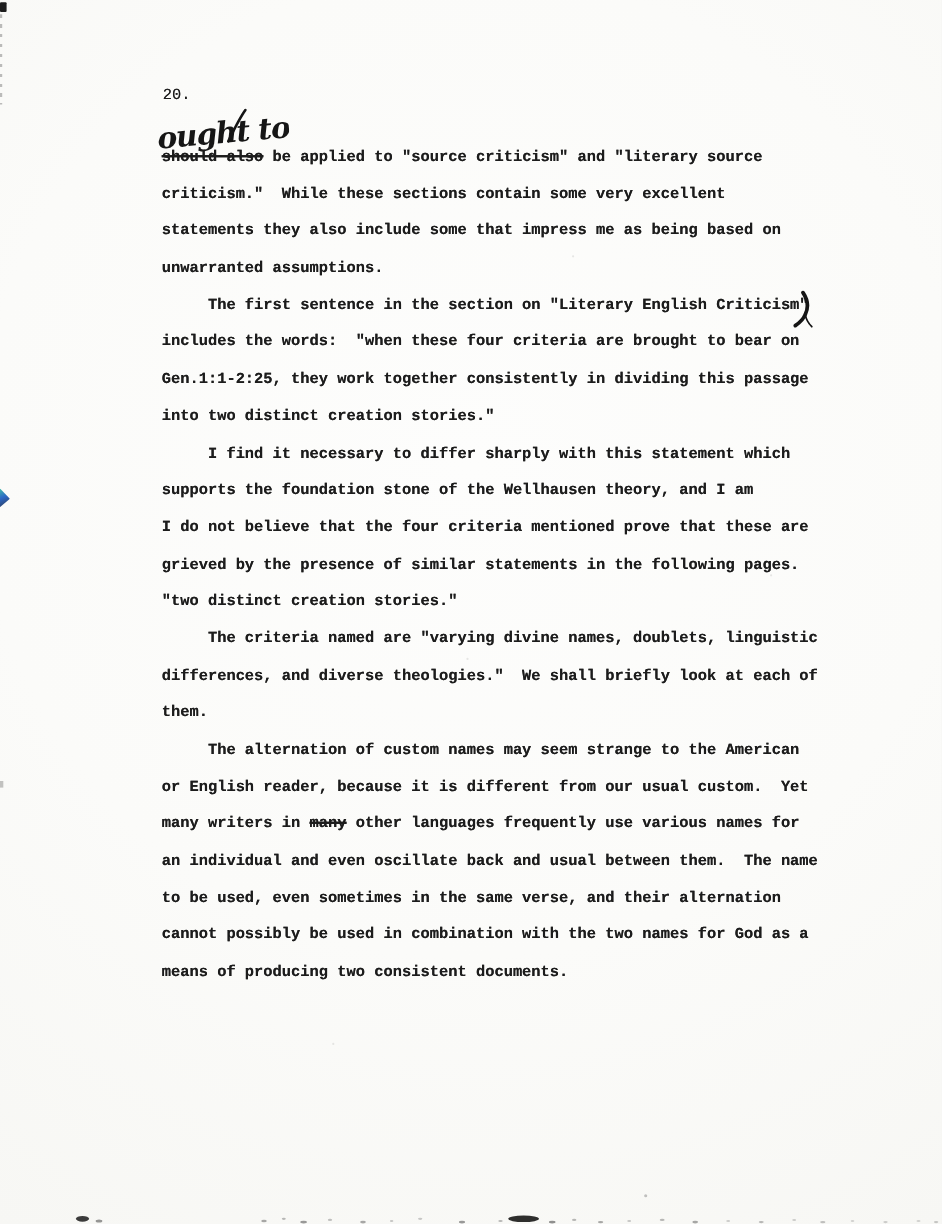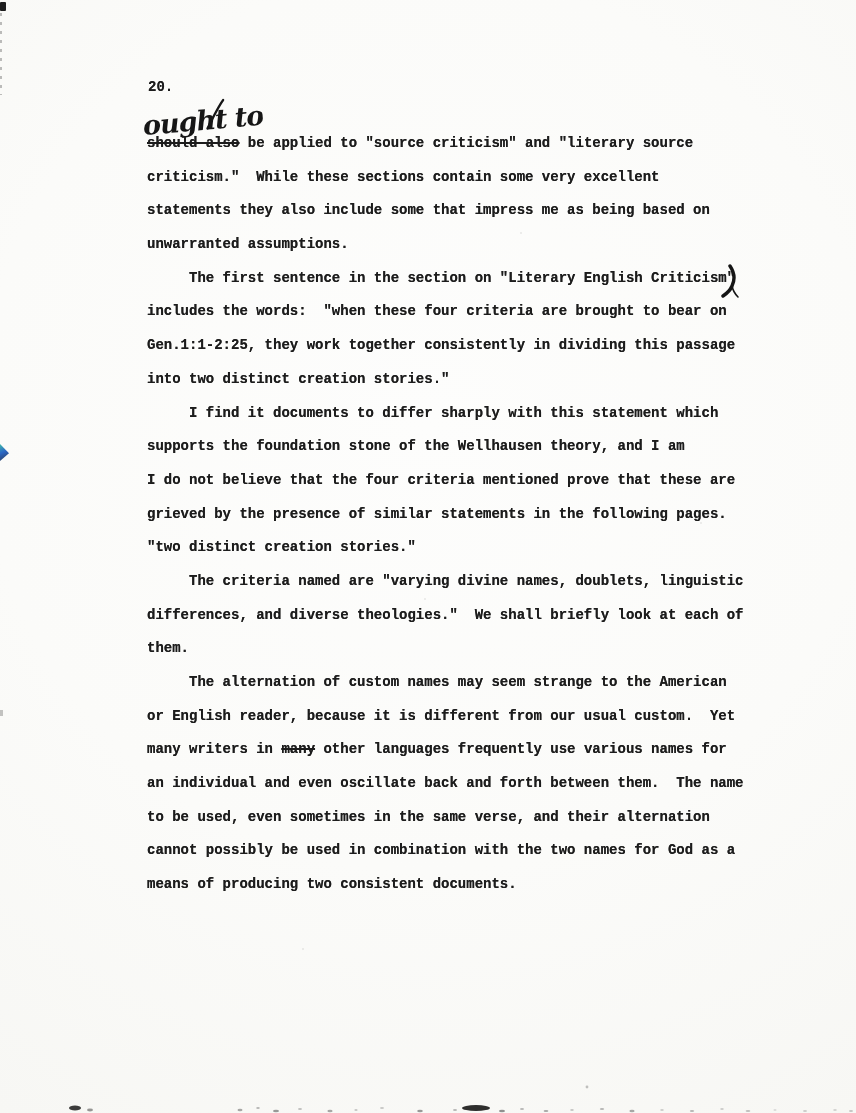--- a/index.html
+++ b/index.html
@@ -8,21 +8,21 @@
     background:#f6f6f4;
     font-family:"Liberation Mono","DejaVu Sans Mono",monospace;
   }
   .page{
     position:absolute;inset:0;
     background:radial-gradient(circle at 50% 38%, #fdfdfc 0%, #fbfbf9 55%, #f7f7f4 100%);
   }
   
   .page-number{
     position:absolute;left:148px;top:79px;
-    font-size:14px;font-weight:bold;color:var(--ink,#1c1c1c);
+    font-size:14px;font-weight:normal;color:var(--ink,#1c1c1c);
     text-shadow:0 0 .5px rgba(25,25,25,.8);
     white-space:pre;
   }
   .typescript{
     position:absolute;left:147px;top:127px;width:660px;
     font-size:14px;font-weight:bold;color:var(--ink,#1c1c1c);
     text-shadow:0 0 .5px rgba(25,25,25,.8);
   }
   .line{
     height:33.7px;line-height:33.7px;white-space:pre;
@@ -77,32 +77,32 @@
 
   <div class="typescript" id="text-block">
       <div class="line"><span class="strike">should also</span><span> be applied to "source criticism" and "literary source</span></div>
       <div class="line"><span>criticism."  While these sections contain some very excellent</span></div>
       <div class="line"><span>statements they also include some that impress me as being based on</span></div>
       <div class="line"><span>unwarranted assumptions.</span></div>
       <div class="line"><span>     The first sentence in the section on "Literary English Criticism"</span></div>
       <div class="line"><span>includes the words:  "when these four criteria are brought to bear on</span></div>
       <div class="line"><span>Gen.1:1-2:25, they work together consistently in dividing this passage</span></div>
       <div class="line"><span>into two distinct creation stories."</span></div>
-      <div class="line"><span>     I find it documents to differ sharply with this statement which</span></div>
+      <div class="line"><span>     I find it necessary to differ sharply with this statement which</span></div>
       <div class="line"><span>supports the foundation stone of the Wellhausen theory, and I am</span></div>
       <div class="line"><span>I do not believe that the four criteria mentioned prove that these are</span></div>
       <div class="line"><span>grieved by the presence of similar statements in the following pages.</span></div>
       <div class="line"><span>"two distinct creation stories."</span></div>
       <div class="line"><span>     The criteria named are "varying divine names, doublets, linguistic</span></div>
       <div class="line"><span>differences, and diverse theologies."  We shall briefly look at each of</span></div>
       <div class="line"><span>them.</span></div>
       <div class="line"><span>     The alternation of custom names may seem strange to the American</span></div>
       <div class="line"><span>or English reader, because it is different from our usual custom.  Yet</span></div>
       <div class="line"><span>many writers in </span><span class="strike">many</span><span> other languages frequently use various names for</span></div>
-      <div class="line"><span>an individual and even oscillate back and forth between them.  The name</span></div>
+      <div class="line"><span>an individual and even oscillate back and usual between them.  The name</span></div>
       <div class="line"><span>to be used, even sometimes in the same verse, and their alternation</span></div>
       <div class="line"><span>cannot possibly be used in combination with the two names for God as a</span></div>
       <div class="line"><span>means of producing two consistent documents.</span></div>
     </div>
 
   <svg class="ink-mark" width="22" height="36" viewBox="0 0 22 36">
     <path d="M9,3 C13,9 14.5,16 11,23 C9,28 5,31 2,33" stroke-width="3.4"></path>
     <path d="M11,23 C12,28 14.5,31.5 17,34" stroke-width="1.6"></path>
   </svg>
 

